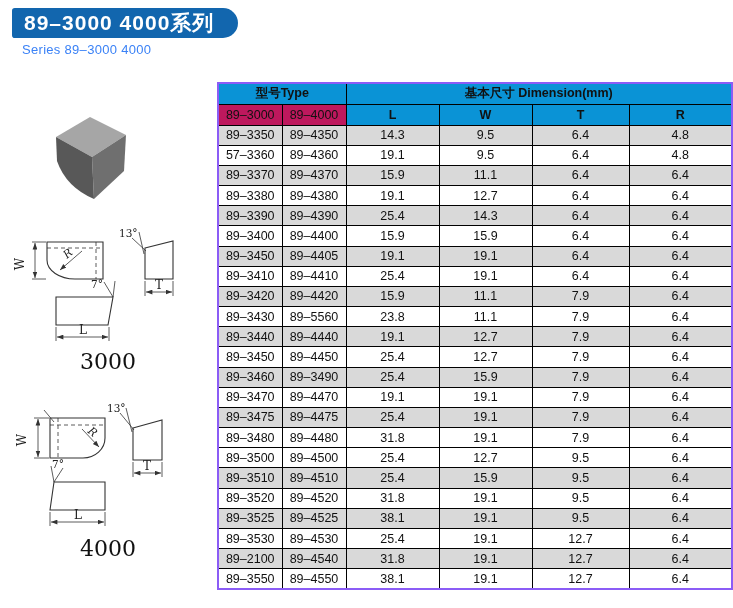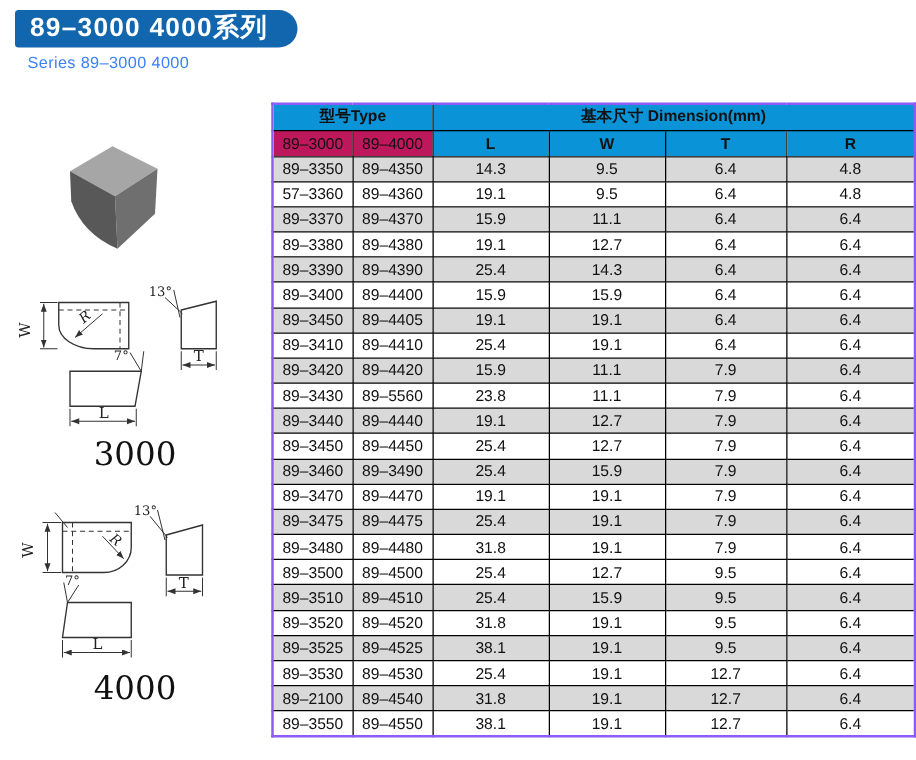--- a/index.html
+++ b/index.html
@@ -11,21 +11,21 @@
     background:var(--banner-blue,#1266ae);border-radius:3px 16px 16px 3px;
     color:#fff;font-weight:bold;font-size:21px;line-height:30px;padding-left:12px;
     letter-spacing:1px;box-sizing:border-box;}
   .subtitle{position:absolute;left:22px;top:42px;font-size:13px;color:#3b82f6;letter-spacing:.3px;}
 
   
   .photo{position:absolute;left:50px;top:113px;}
   .diag3000{position:absolute;left:8px;top:224px;}
   .diag4000{position:absolute;left:8px;top:398px;}
   .diag-label{position:absolute;left:8px;width:200px;text-align:center;
-    font-family:"DejaVu Serif",serif;font-size:26px;color:#111;}
+    font-family:"DejaVu Serif",serif;font-size:22px;color:#111;}
   .lab3000{top:349px;}
   .lab4000{top:536px;}
   svg text{font-family:"DejaVu Serif",serif;fill:#222;}
   .dline{stroke:#333;stroke-width:1.1;fill:none;}
   .thin{stroke:#333;stroke-width:0.8;fill:none;}
   .dash{stroke:#333;stroke-width:0.8;fill:none;stroke-dasharray:4 3;}
 
   
   table.spec{position:absolute;left:217px;top:82px;width:514px;height:508px;
     border-collapse:collapse;table-layout:fixed;border:2px solid #8b5cf6;background:#fff;}

